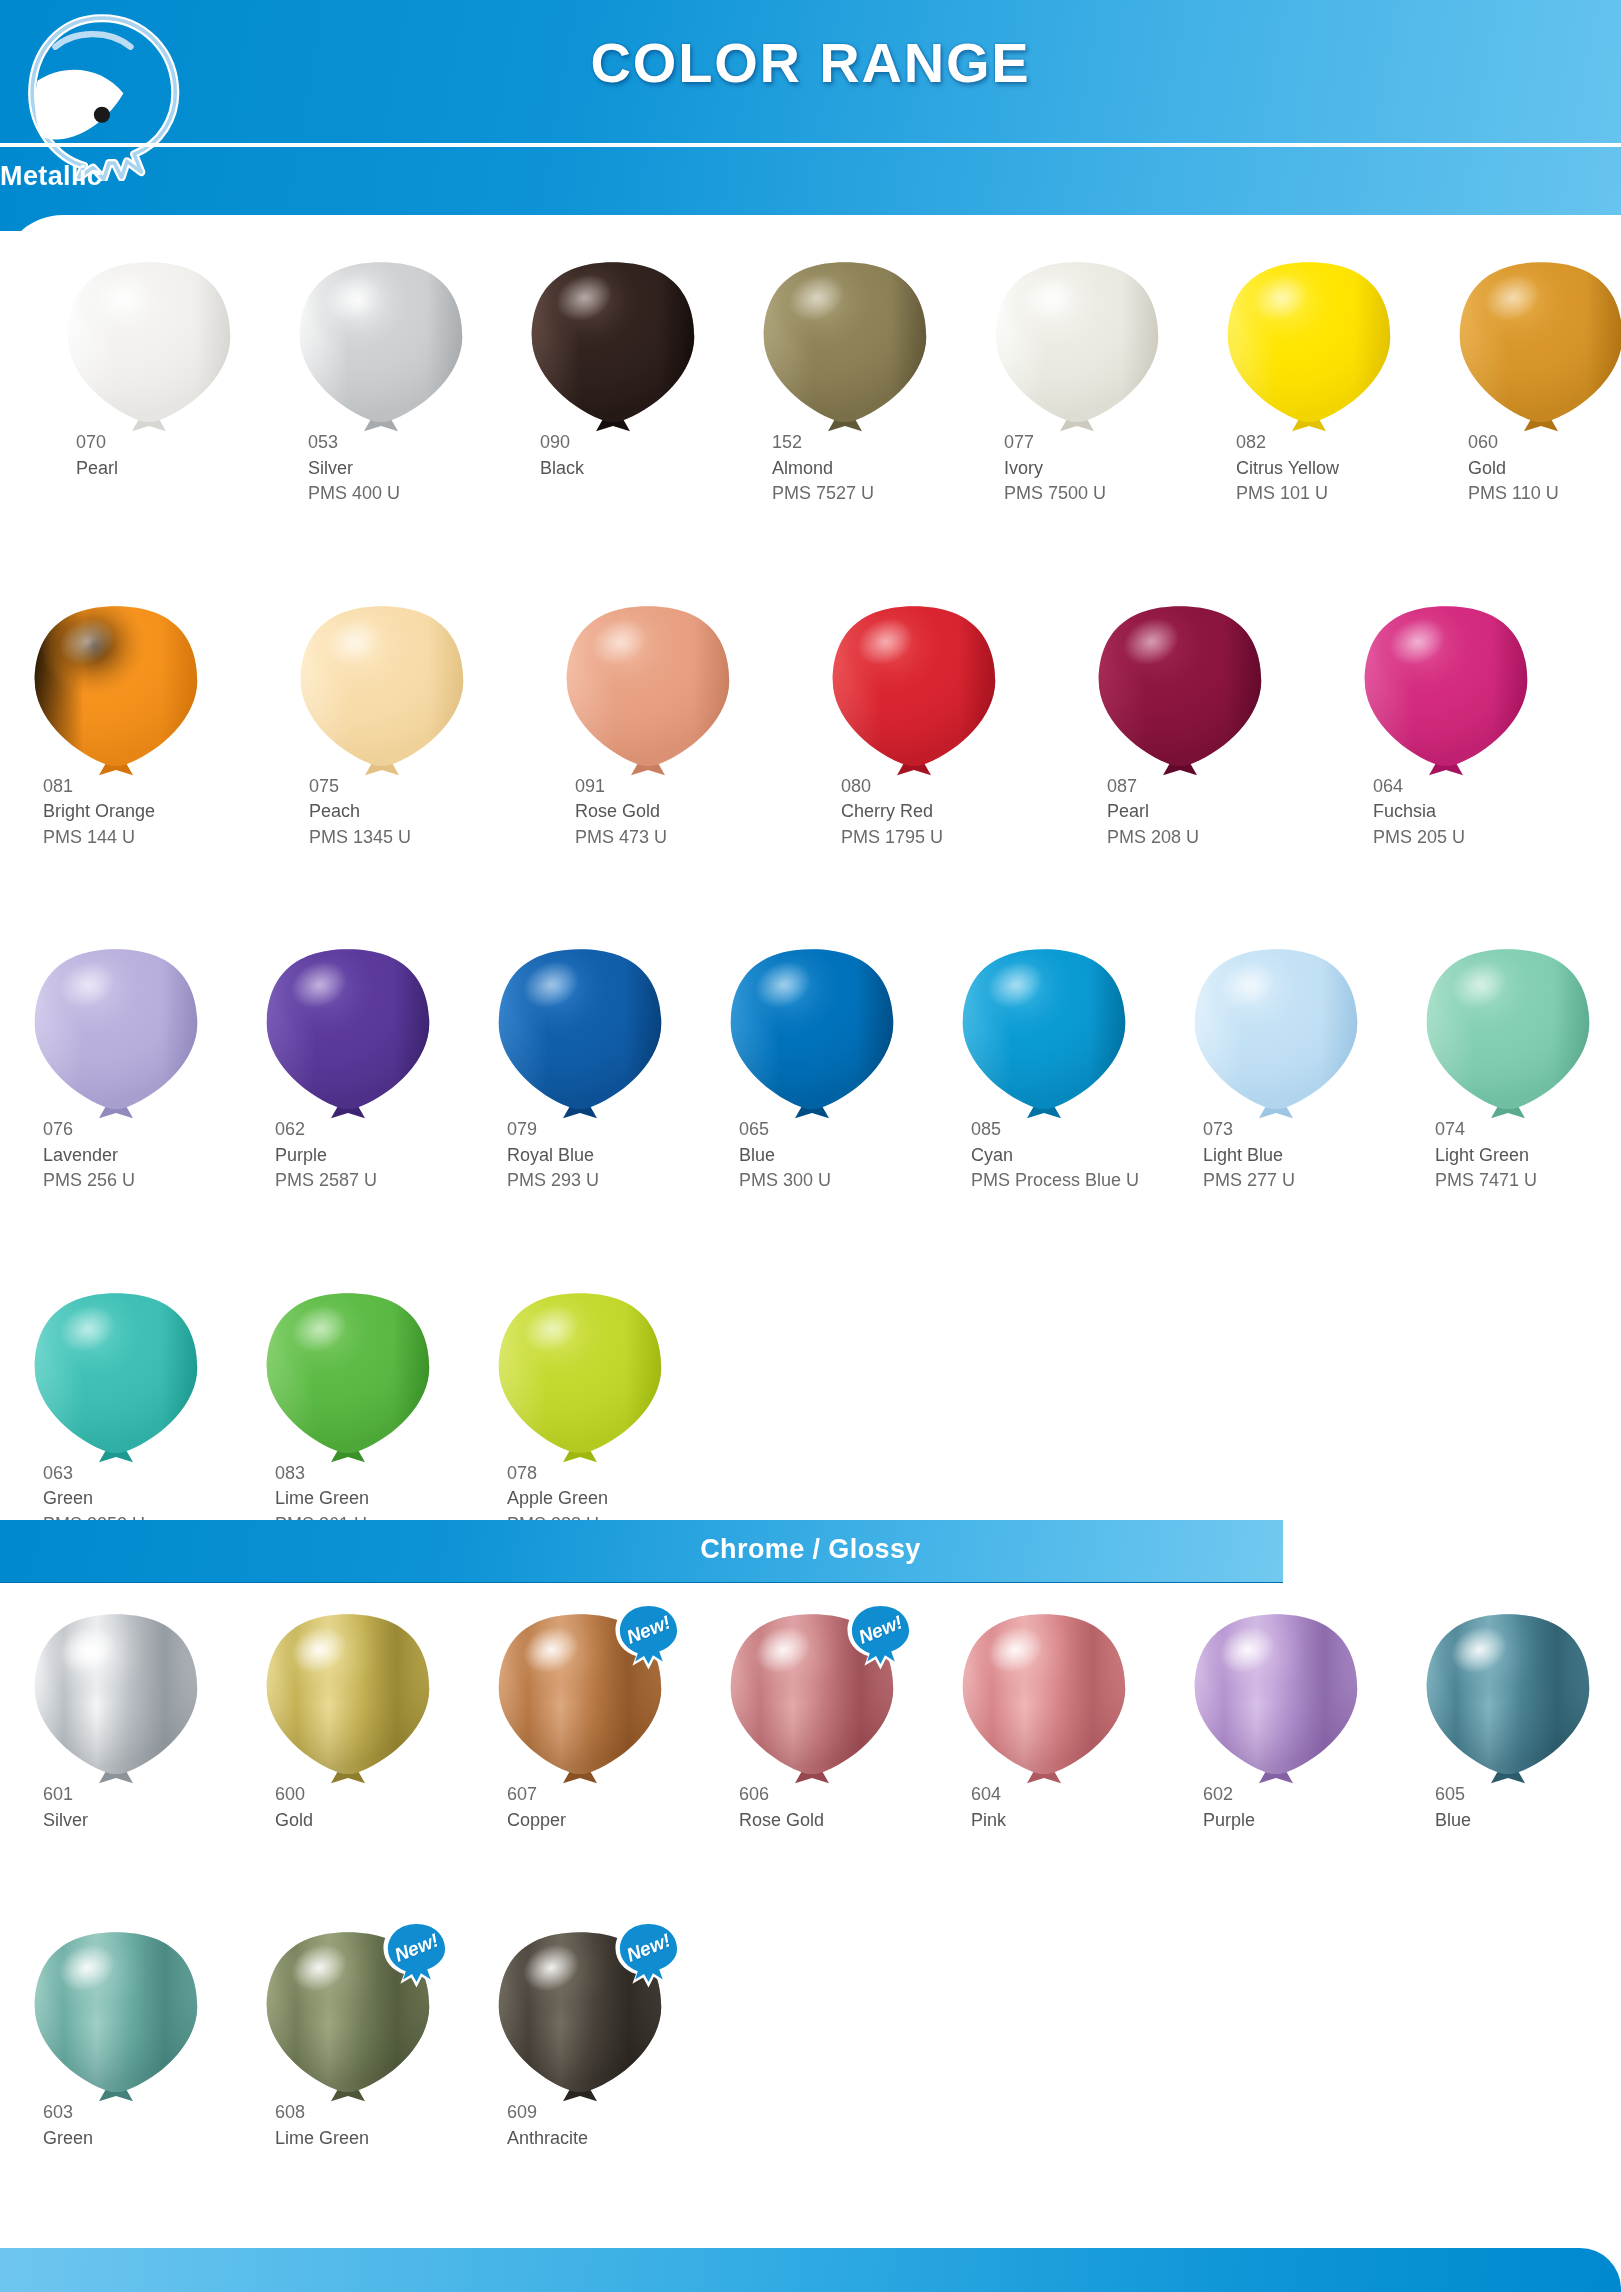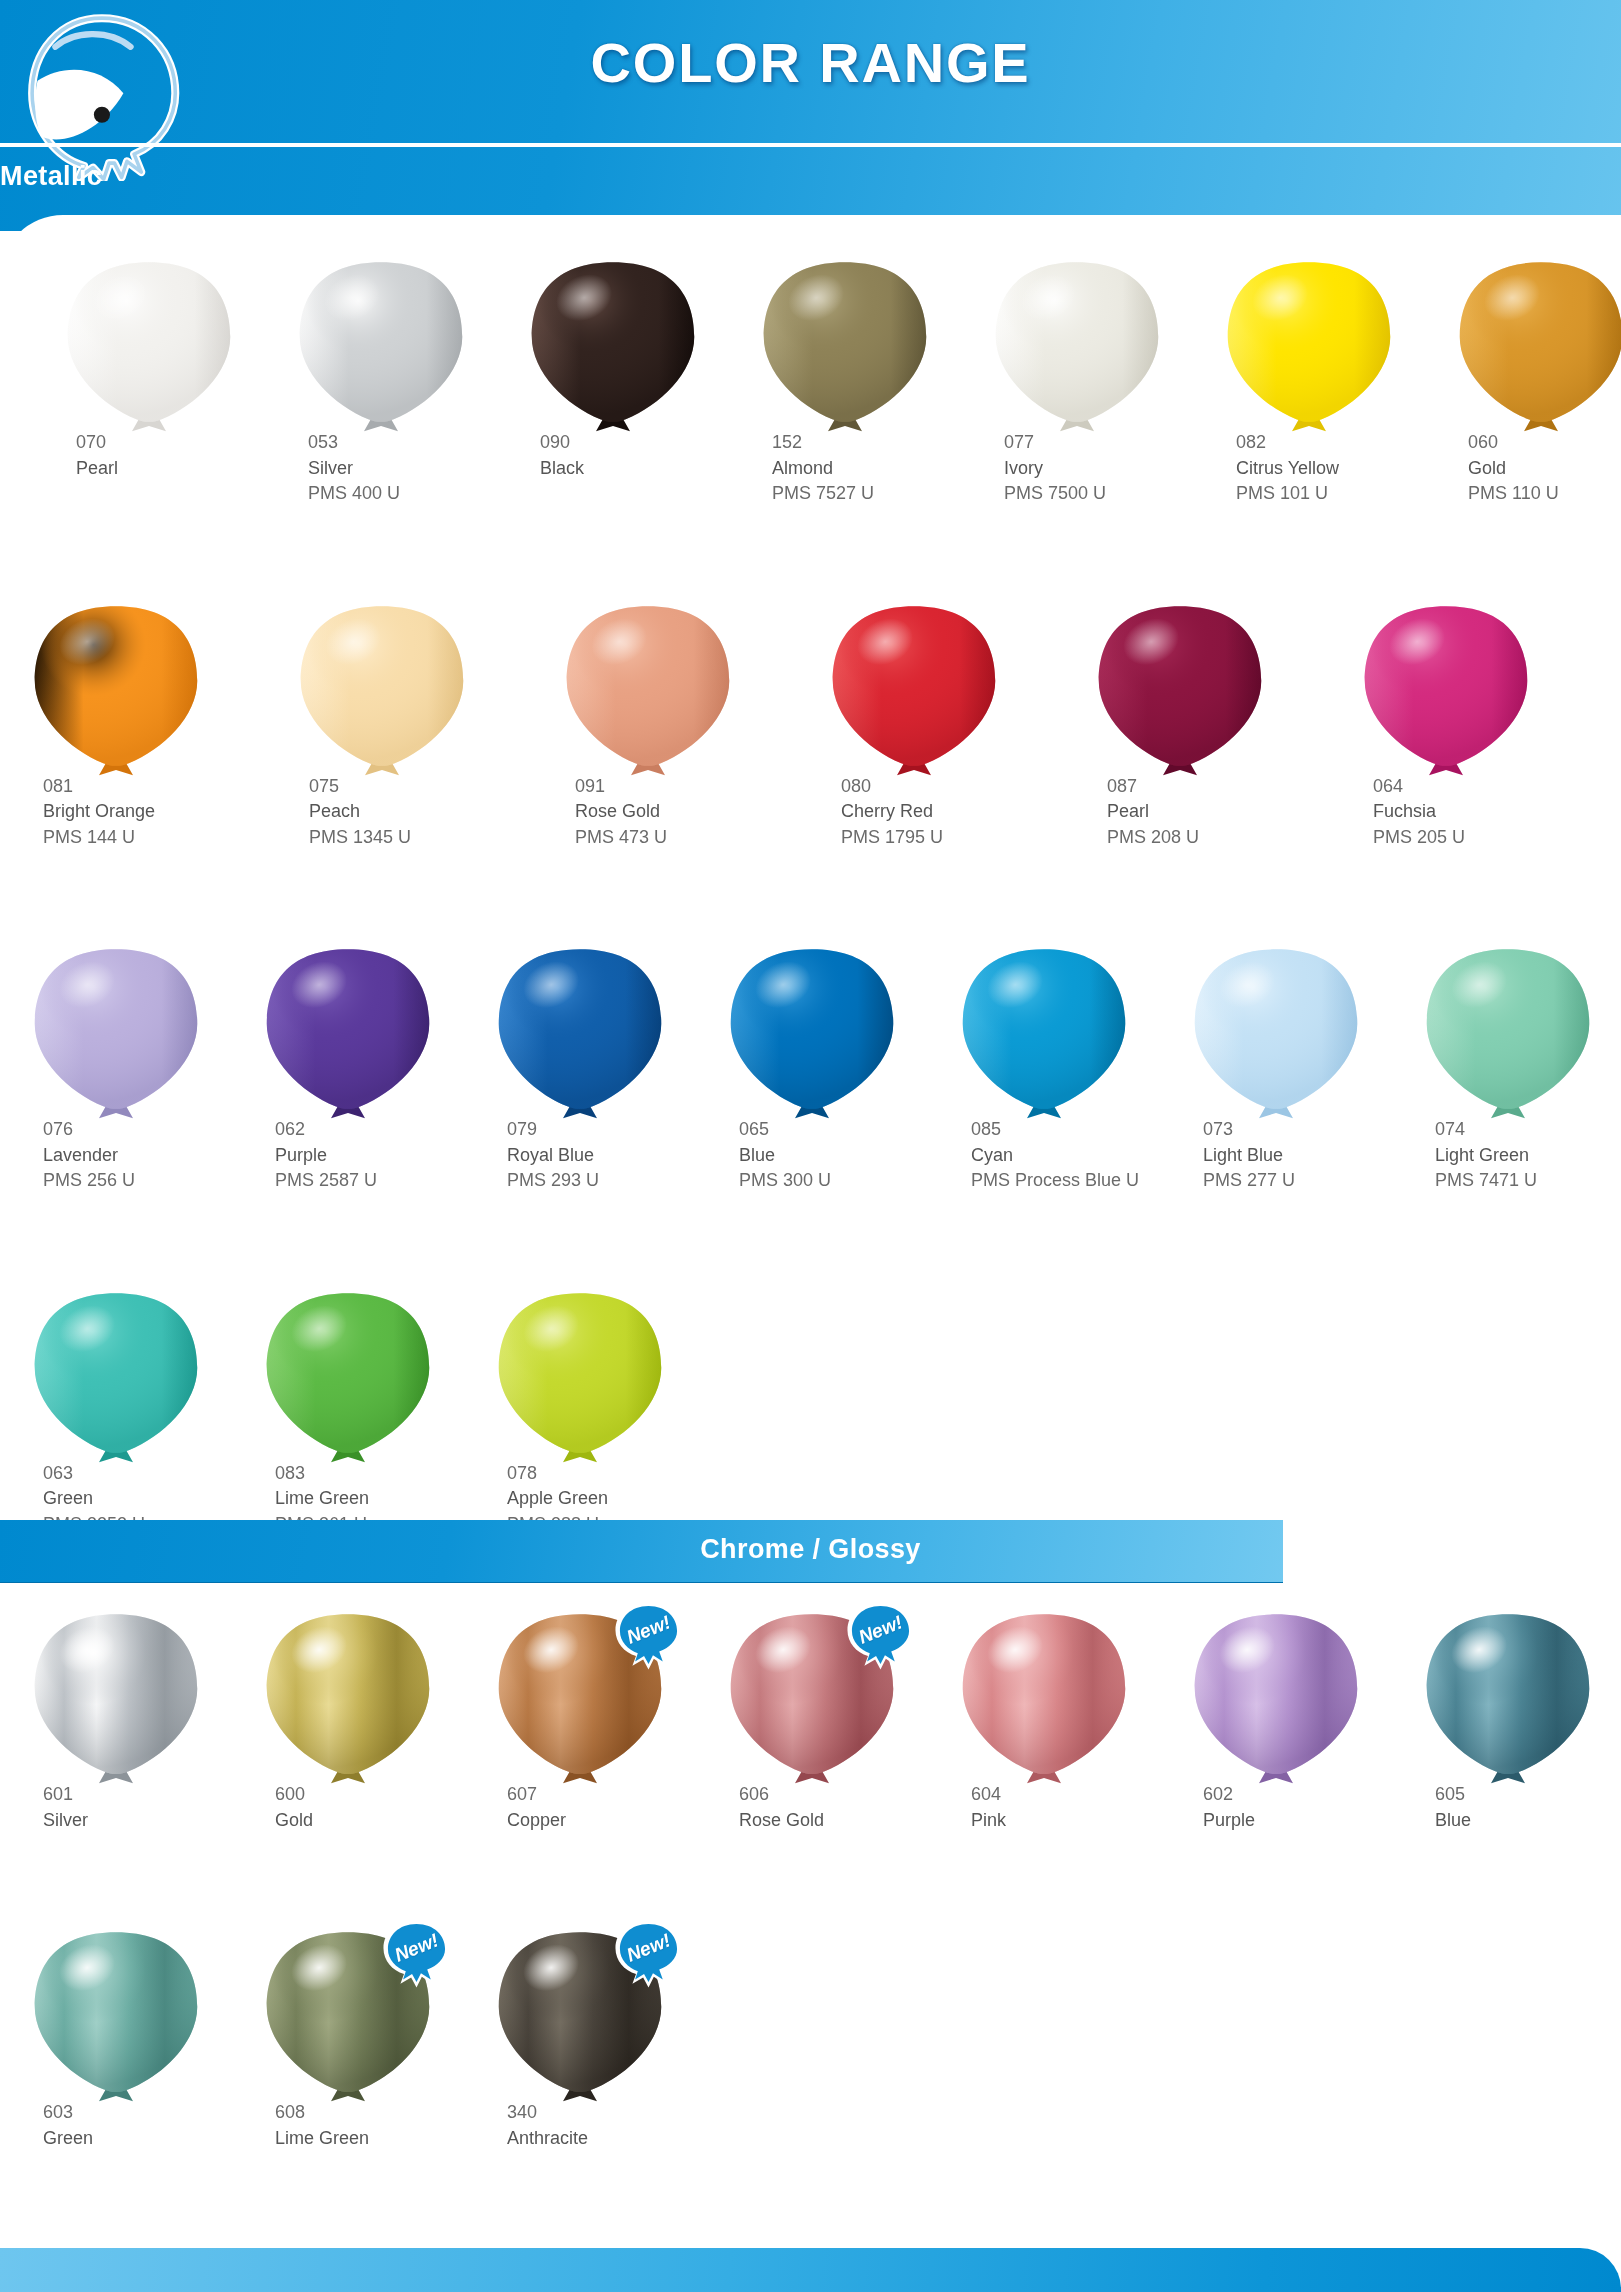--- a/index.html
+++ b/index.html
@@ -1421,21 +1421,21 @@
             </div>
             <div class="new-badge" style="left: 146px; top: -14.3px;">
           <svg width="77" height="75" viewBox="0 0 86 84" style="position:absolute;left:0;top:0;">
             <path d="M43 4 C20 4 6 19 6 36 C6 50 16 61 29 65 L25 76 L37 69 L43 80 L49 68 L62 77 L57 63 C70 58 80 49 80 36 C80 19 66 4 43 4 Z" fill="#ffffff"></path>
             <path d="M43 9 C23 9 11 22 11 37 C11 49 20 58 31 62 L28 71 L38 65 L43 74 L48 64 L59 71 L55 60 C66 56 75 48 75 37 C75 22 63 9 43 9 Z" fill="#0f8dd0"></path>
           </svg>
           <div class="nb-text">New!</div>
             </div>
           </div>
           <div class="labels">
-            <div class="lbl lbl-code">340</div>
+            <div class="lbl lbl-code">609</div>
             <div class="lbl lbl-name">Anthracite</div>
           </div>
         </div>
       </div>
     </div>
 
 
   <div id="bottom-band"></div>
 
 </div>

